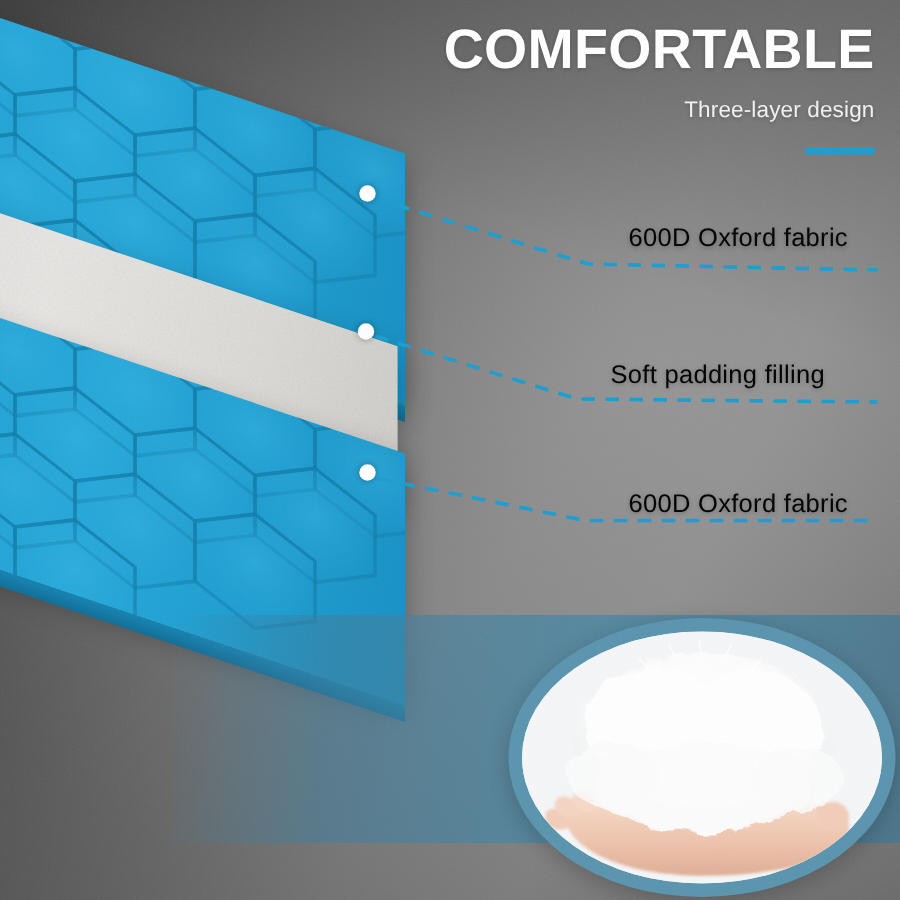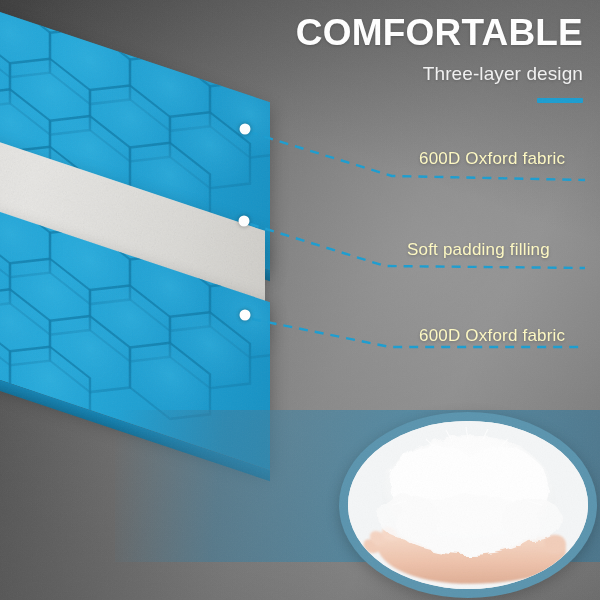--- a/index.html
+++ b/index.html
@@ -47,21 +47,21 @@
     font-size: 37px;
     line-height: 43px;
     letter-spacing: 0.2px;
     white-space: nowrap;
     text-shadow: 0 1px 3px rgba(0,0,0,0.22);
   }
   .subtitle {
     display: block;
     color: #f2f2f2;
     font-weight: 400;
-    font-size: 19px;
+    font-size: 15px;
     line-height: 30px;
     margin-top: 5px;
     letter-spacing: 0.1px;
     white-space: nowrap;
     text-shadow: 0 1px 3px rgba(0,0,0,0.20);
   }
   .accent-bar {
     margin-top: 9px;
     margin-left: auto;
     width: 46px;
@@ -158,21 +158,21 @@
     position: absolute;
     width: 11px;
     height: 11px;
     border-radius: 50%;
     background: #ffffff;
     box-shadow: 0 0 4px rgba(0,0,0,0.35);
     transform: translate(-50%, -50%);
   }
   .callout-label {
     position: absolute;
-    color: #fef9c3;
+    color: #000000;
     font-size: 17px;
     font-weight: 400;
     letter-spacing: 0.2px;
     white-space: nowrap;
     text-shadow: 0 1px 3px rgba(0,0,0,0.25);
   }
 
   
   .inset-band {
     position: absolute;

